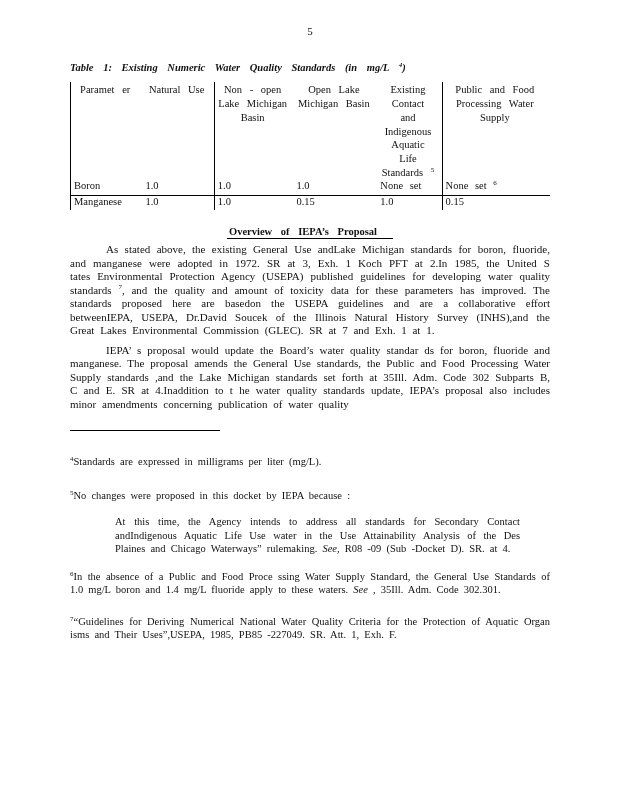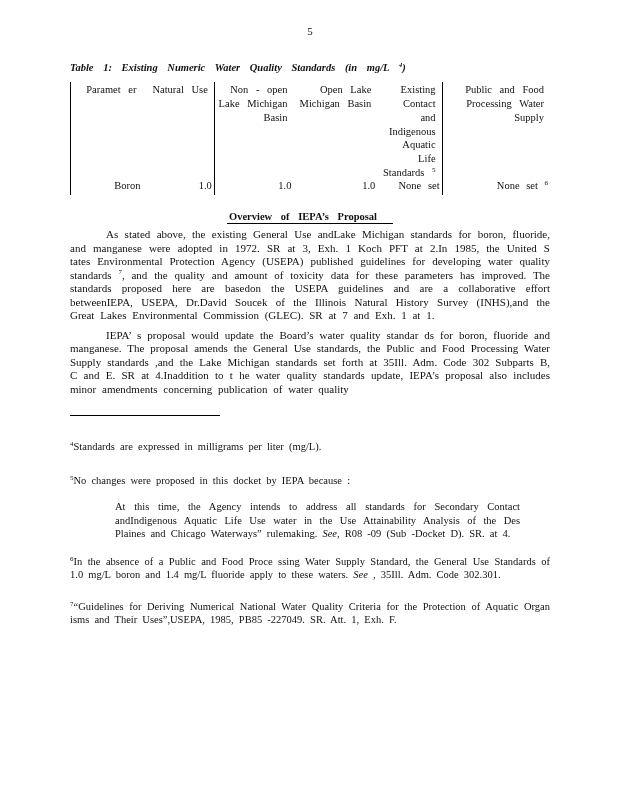--- a/index.html
+++ b/index.html
@@ -33,29 +33,29 @@
   }
   .standards-table {
     margin-top: 9px;
     width: 100%;
     border-collapse: collapse;
     table-layout: fixed;
     font-size: 10.5px;
   }
   .standards-table th {
     font-weight: normal;
-    text-align: right;
+    text-align: center;
     vertical-align: top;
     height: 88px;
     padding: 1px 6px 0 3px;
     line-height: 1.32;
     word-spacing: 5px;
   }
   .standards-table td {
-    text-align: right;
+    text-align: left;
     vertical-align: top;
     height: 15px;
     padding: 0 2px 1px 3px;
     word-spacing: 4px;
   }
   .b-left { border-left: 1px solid #000; }
   tr.lined th, tr.lined td { border-top: 1px solid #000; }
   .section-heading {
     margin-top: 16px;
     text-align: center;
@@ -127,20 +127,28 @@
     </thead>
     <tbody>
       <tr>
         <td class="b-left">Boron</td>
         <td>1.0</td>
         <td class="b-left">1.0</td>
         <td>1.0</td>
         <td>None set</td>
         <td class="b-left"><span>None set</span> <sup>6</sup></td>
       </tr>
+      <tr class="lined">
+        <td class="b-left">Manganese</td>
+        <td>1.0</td>
+        <td class="b-left">1.0</td>
+        <td>0.15</td>
+        <td>1.0</td>
+        <td class="b-left">0.15</td>
+      </tr>
     </tbody>
   </table>
 
   <div class="section-heading"><span class="underlined">Overview of IEPA’s Proposal</span></div>
 
   <p class="body-para"><span>As stated above, the existing General Use andLake Michigan standards for boron, fluoride, and manganese were adopted in 1972. SR at 3, Exh. 1 Koch PFT at 2.In 1985, the United S tates Environmental Protection Agency (USEPA) published guidelines for developing water quality standards</span> <sup>7</sup><span>, and the quality and amount of toxicity data for these parameters has improved. The standards proposed here are basedon the USEPA guidelines and are a collaborative effort betweenIEPA, USEPA, Dr.David Soucek of the Illinois Natural History Survey (INHS),and the Great Lakes Environmental Commission (GLEC). SR at 7 and Exh. 1 at 1.</span></p>
 
   <p class="body-para">IEPA’ s proposal would update the Board’s water quality standar ds for boron, fluoride and manganese. The proposal amends the General Use standards, the Public and Food Processing Water Supply standards ,and the Lake Michigan standards set forth at 35Ill. Adm. Code 302 Subparts B, C and E. SR at 4.Inaddition to t he water quality standards update, IEPA’s proposal also includes minor amendments concerning publication of water quality</p>
 
   <div class="footnote-sep"></div>

